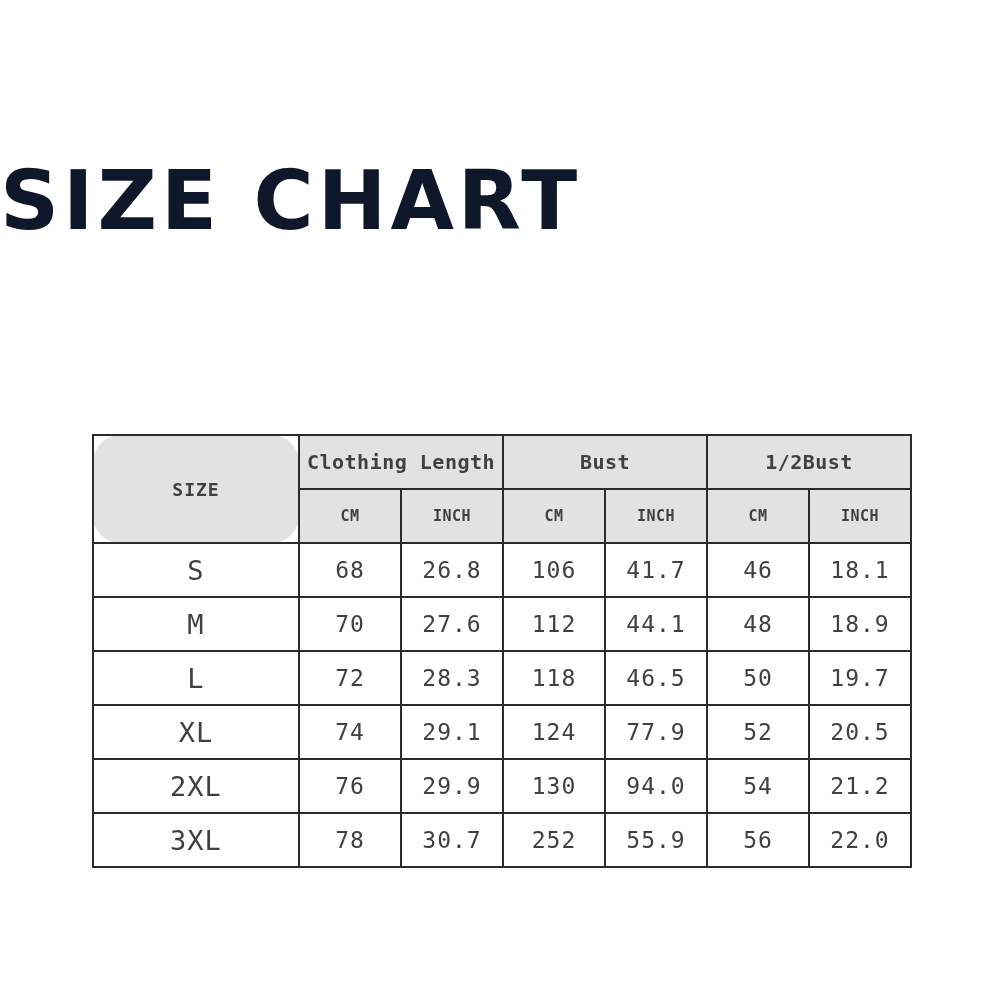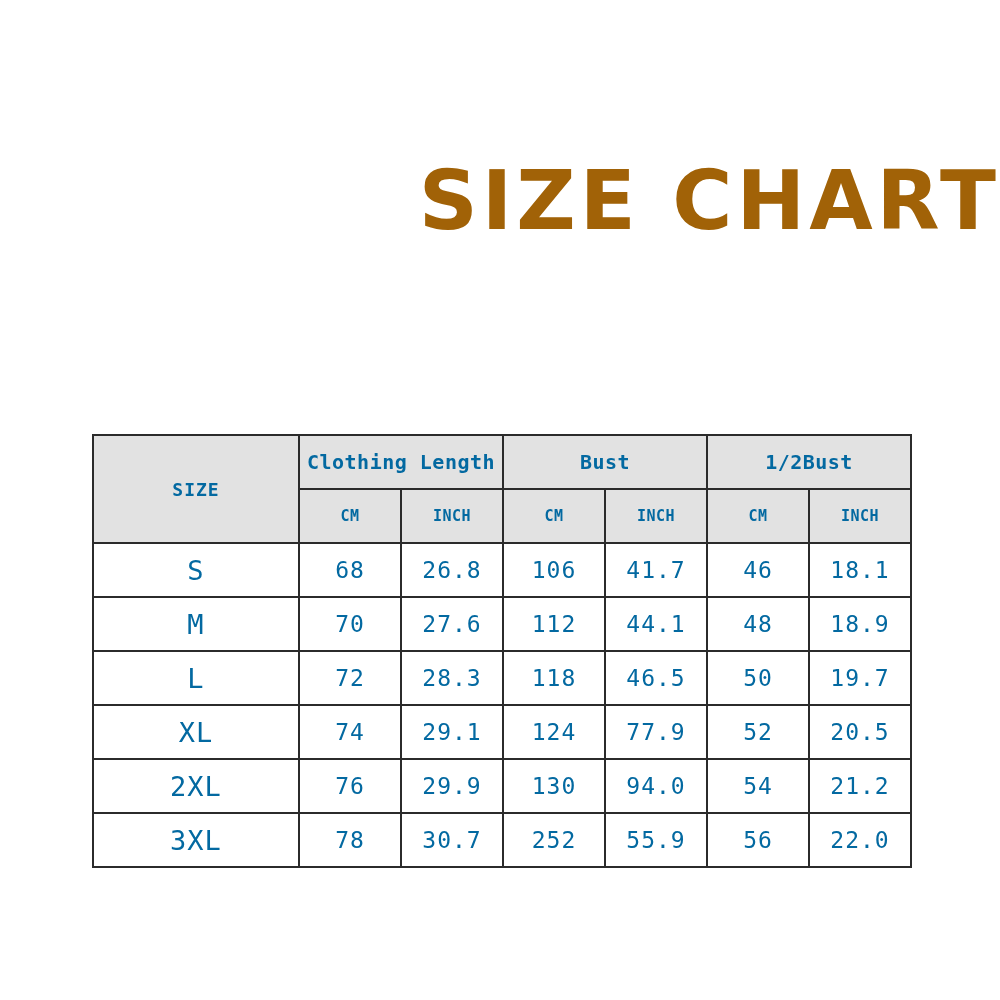--- a/index.html
+++ b/index.html
@@ -20,26 +20,26 @@
     position: absolute;
     inset: 0;
     background: #ffffff;
   }
 
   .title {
     position: absolute;
     top: 160px;
     left: 0;
     width: 1000px;
-    text-align: right;
+    text-align: left;
     font-family: "DejaVu Sans", sans-serif;
     font-weight: bold;
     font-size: 82px;
     letter-spacing: 4px;
-    color: #a16207;
+    color: #0f172a;
     line-height: 1;
     white-space: nowrap;
   }
 
   .table-wrap {
     position: absolute;
     left: 92px;
     top: 434px;
     width: 816px;
   }
@@ -49,38 +49,39 @@
     width: 816px;
     table-layout: fixed;
   }
 
   table.size-chart td,
   table.size-chart th {
     border: 2px solid #2b2b2b;
     text-align: center;
     vertical-align: middle;
     font-family: "DejaVu Sans Mono", monospace;
-    color: #0369a1;
+    color: #404040;
     padding: 0;
   }
 
   .head-group {
     background: #e2e2e2;
     font-weight: bold;
     font-size: 20px;
     height: 52px;
     letter-spacing: 0.5px;
   }
 
   .head-size {
     background: #e2e2e2;
     font-weight: bold;
     font-size: 18px;
     height: 104px;
     letter-spacing: 1px;
+    border-radius: 27px;
   }
 
   .head-unit {
     background: #e2e2e2;
     font-weight: bold;
     font-size: 15px;
     height: 52px;
     letter-spacing: 0.5px;
   }
 

